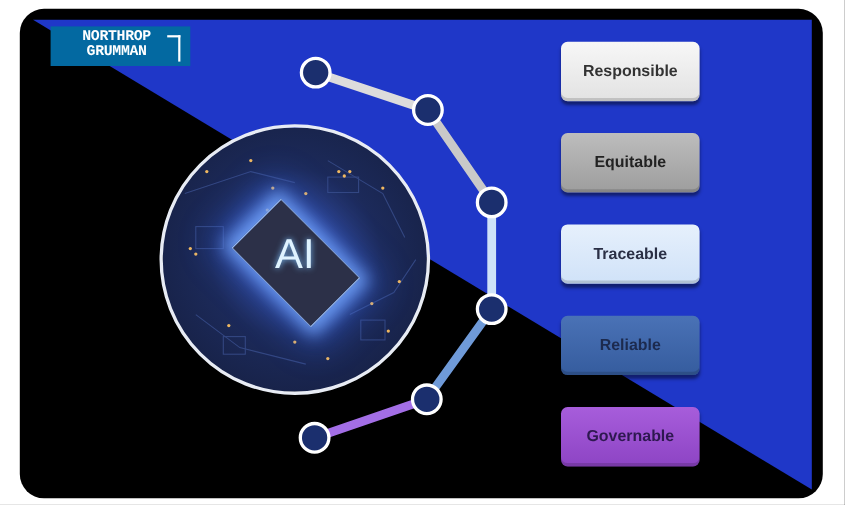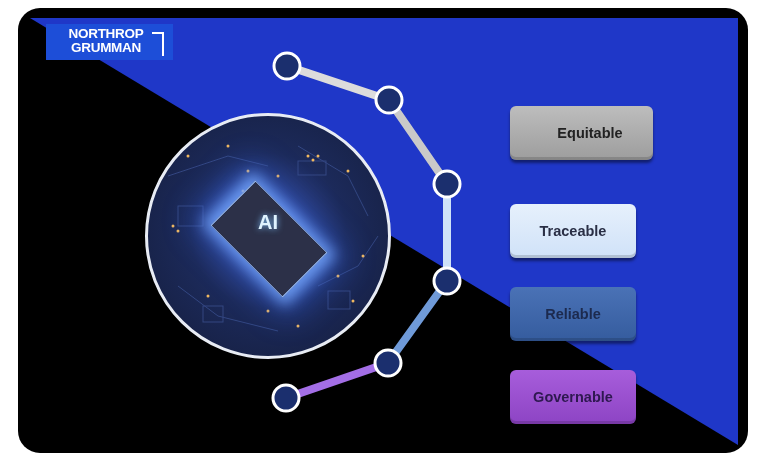--- a/index.html
+++ b/index.html
@@ -1,26 +1,26 @@
 <!DOCTYPE html>
 <html><head>
   <meta charset="utf-8">
   <style>
     html, body { margin:0; padding:0; }
     body { width:768px; height:459px; background:#ffffff; position:relative; overflow:hidden; font-family:"Liberation Sans", sans-serif; }
     .frame { position:absolute; left:18px; top:8px; width:730px; height:445px; background:#000; border-radius:22px; overflow:hidden; }
     .bg-svg { position:absolute; left:0; top:0; }
-    .logo { position:absolute; left:28px; top:16px; width:127px; height:36px; background:#1d4ed8; }
+    .logo { position:absolute; left:28px; top:16px; width:127px; height:36px; background:#0369a1;font-family:Liberation Mono, monospace; }
     .logo-text { position:absolute; left:10px; top:3px; color:#fff; font-weight:bold; font-size:13.5px; line-height:14px; letter-spacing:-0.3px; text-align:center; width:100px; }
     .logo-bracket { position:absolute; left:106px; top:8px; width:10px; height:22px; border-top:2px solid #fff; border-right:2px solid #fff; }
     .ai-circle { position:absolute; left:127px; top:105px; width:240px; height:240px; border-radius:50%; border:3px solid #e8ecf4; overflow:hidden;
       background: radial-gradient(circle at 50% 48%, #5a7fe0 0%, #2b3f86 18%, #1c2a5a 45%, #141c3a 100%); }
     .chip { position:absolute; left:70px; top:72px; width:100px; height:100px; transform:rotate(45deg) scaleY(0.62); background:#2c3048;
       box-shadow:0 0 18px 8px rgba(120,170,255,0.8), 0 0 40px 18px rgba(60,110,255,0.45); border:1px solid #9cc2ff; }
-    .chip-label { position:absolute; left:0; width:100%; top:95px; text-align:center; font-weight:bold; font-size:20px; color:#dff3ff; text-shadow:0 0 6px #7fc3ff; }
+    .chip-label { position:absolute; left:0; width:100%; top:95px; text-align:center; font-weight:normal; font-size:38px; color:#dff3ff; text-shadow:0 0 6px #7fc3ff; }
     .dots { position:absolute; left:0; top:0; width:240px; height:240px; }
     .pill { position:absolute; left:492px; width:126px; height:54px; border-radius:6px; display:flex; align-items:center; justify-content:center;
       font-weight:bold; font-size:14.5px; box-shadow:0 3px 3px rgba(0,0,0,0.45), inset 0 -3px 0 rgba(0,0,0,0.15); }
   </style>
 </head>
 <body>
 
 <div class="frame">
   <svg class="bg-svg" width="730" height="445">
     <polygon points="12,10 720,10 720,437" fill="#1f37c8"></polygon>
@@ -82,21 +82,24 @@
     <g fill="#1b2f6e" stroke="#ffffff" stroke-width="3">
       <circle cx="269" cy="58" r="13"></circle>
       <circle cx="371" cy="92" r="13"></circle>
       <circle cx="429" cy="176" r="13"></circle>
       <circle cx="429" cy="273" r="13"></circle>
       <circle cx="370" cy="355" r="13"></circle>
       <circle cx="268" cy="390" r="13"></circle>
     </g>
   </svg>
 
-  <div class="pill" style="top:98px;background:linear-gradient(#bdbdbd,#9d9d9d);color:#222;padding-left:17px;">
+  <div class="pill" style="top:30px;background:linear-gradient(#f7f7f7,#e2e2e2);color:#333;">
+    <span>Responsible</span>
+  </div>
+  <div class="pill" style="top:113px;background:linear-gradient(#bdbdbd,#9d9d9d);color:#222;">
     <span>Equitable</span>
   </div>
   <div class="pill" style="top:196px;background:linear-gradient(#e6f0fc,#d0e2f8);color:#2a2f45;text-align:right;">
     <span>Traceable</span>
   </div>
   <div class="pill" style="top:362px;background:linear-gradient(#a75ddb,#8d44c4);color:#2e1850;">
     <span>Governable</span>
   </div>
   <div class="pill" style="top:279px;background:linear-gradient(#4a72b6,#355c9e);color:#1c2a4e;">
     <span>Reliable</span>

